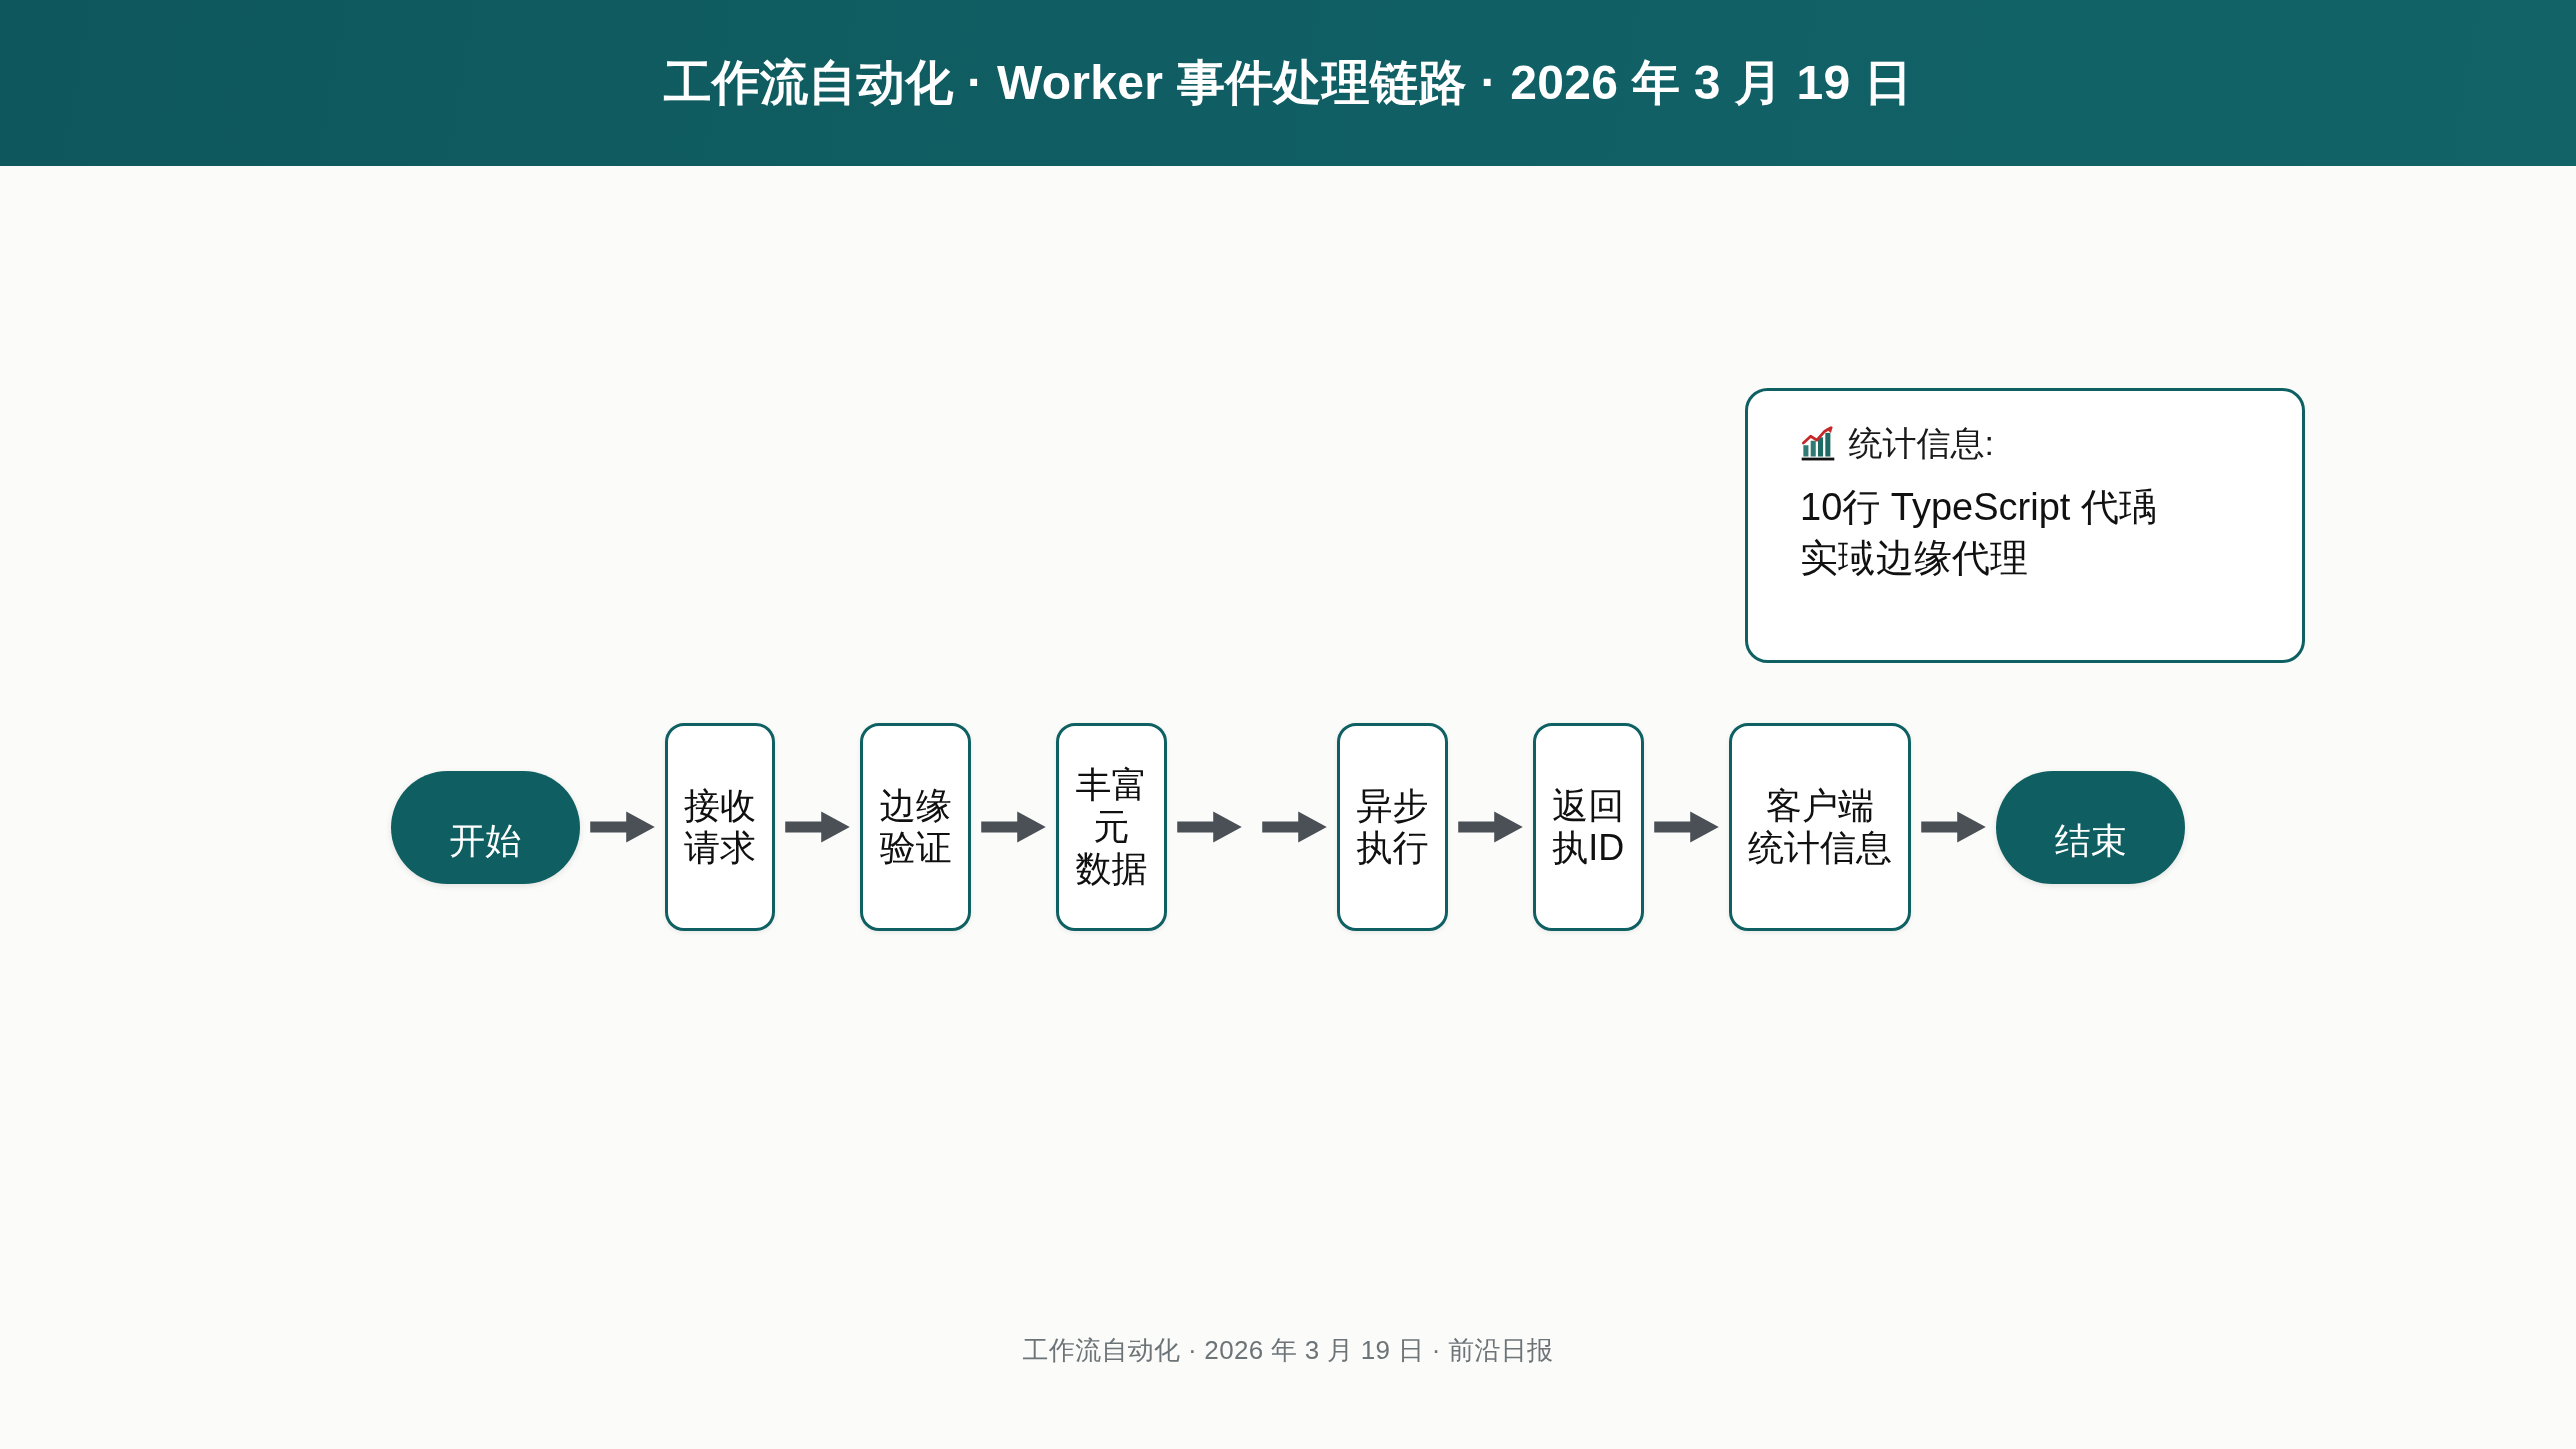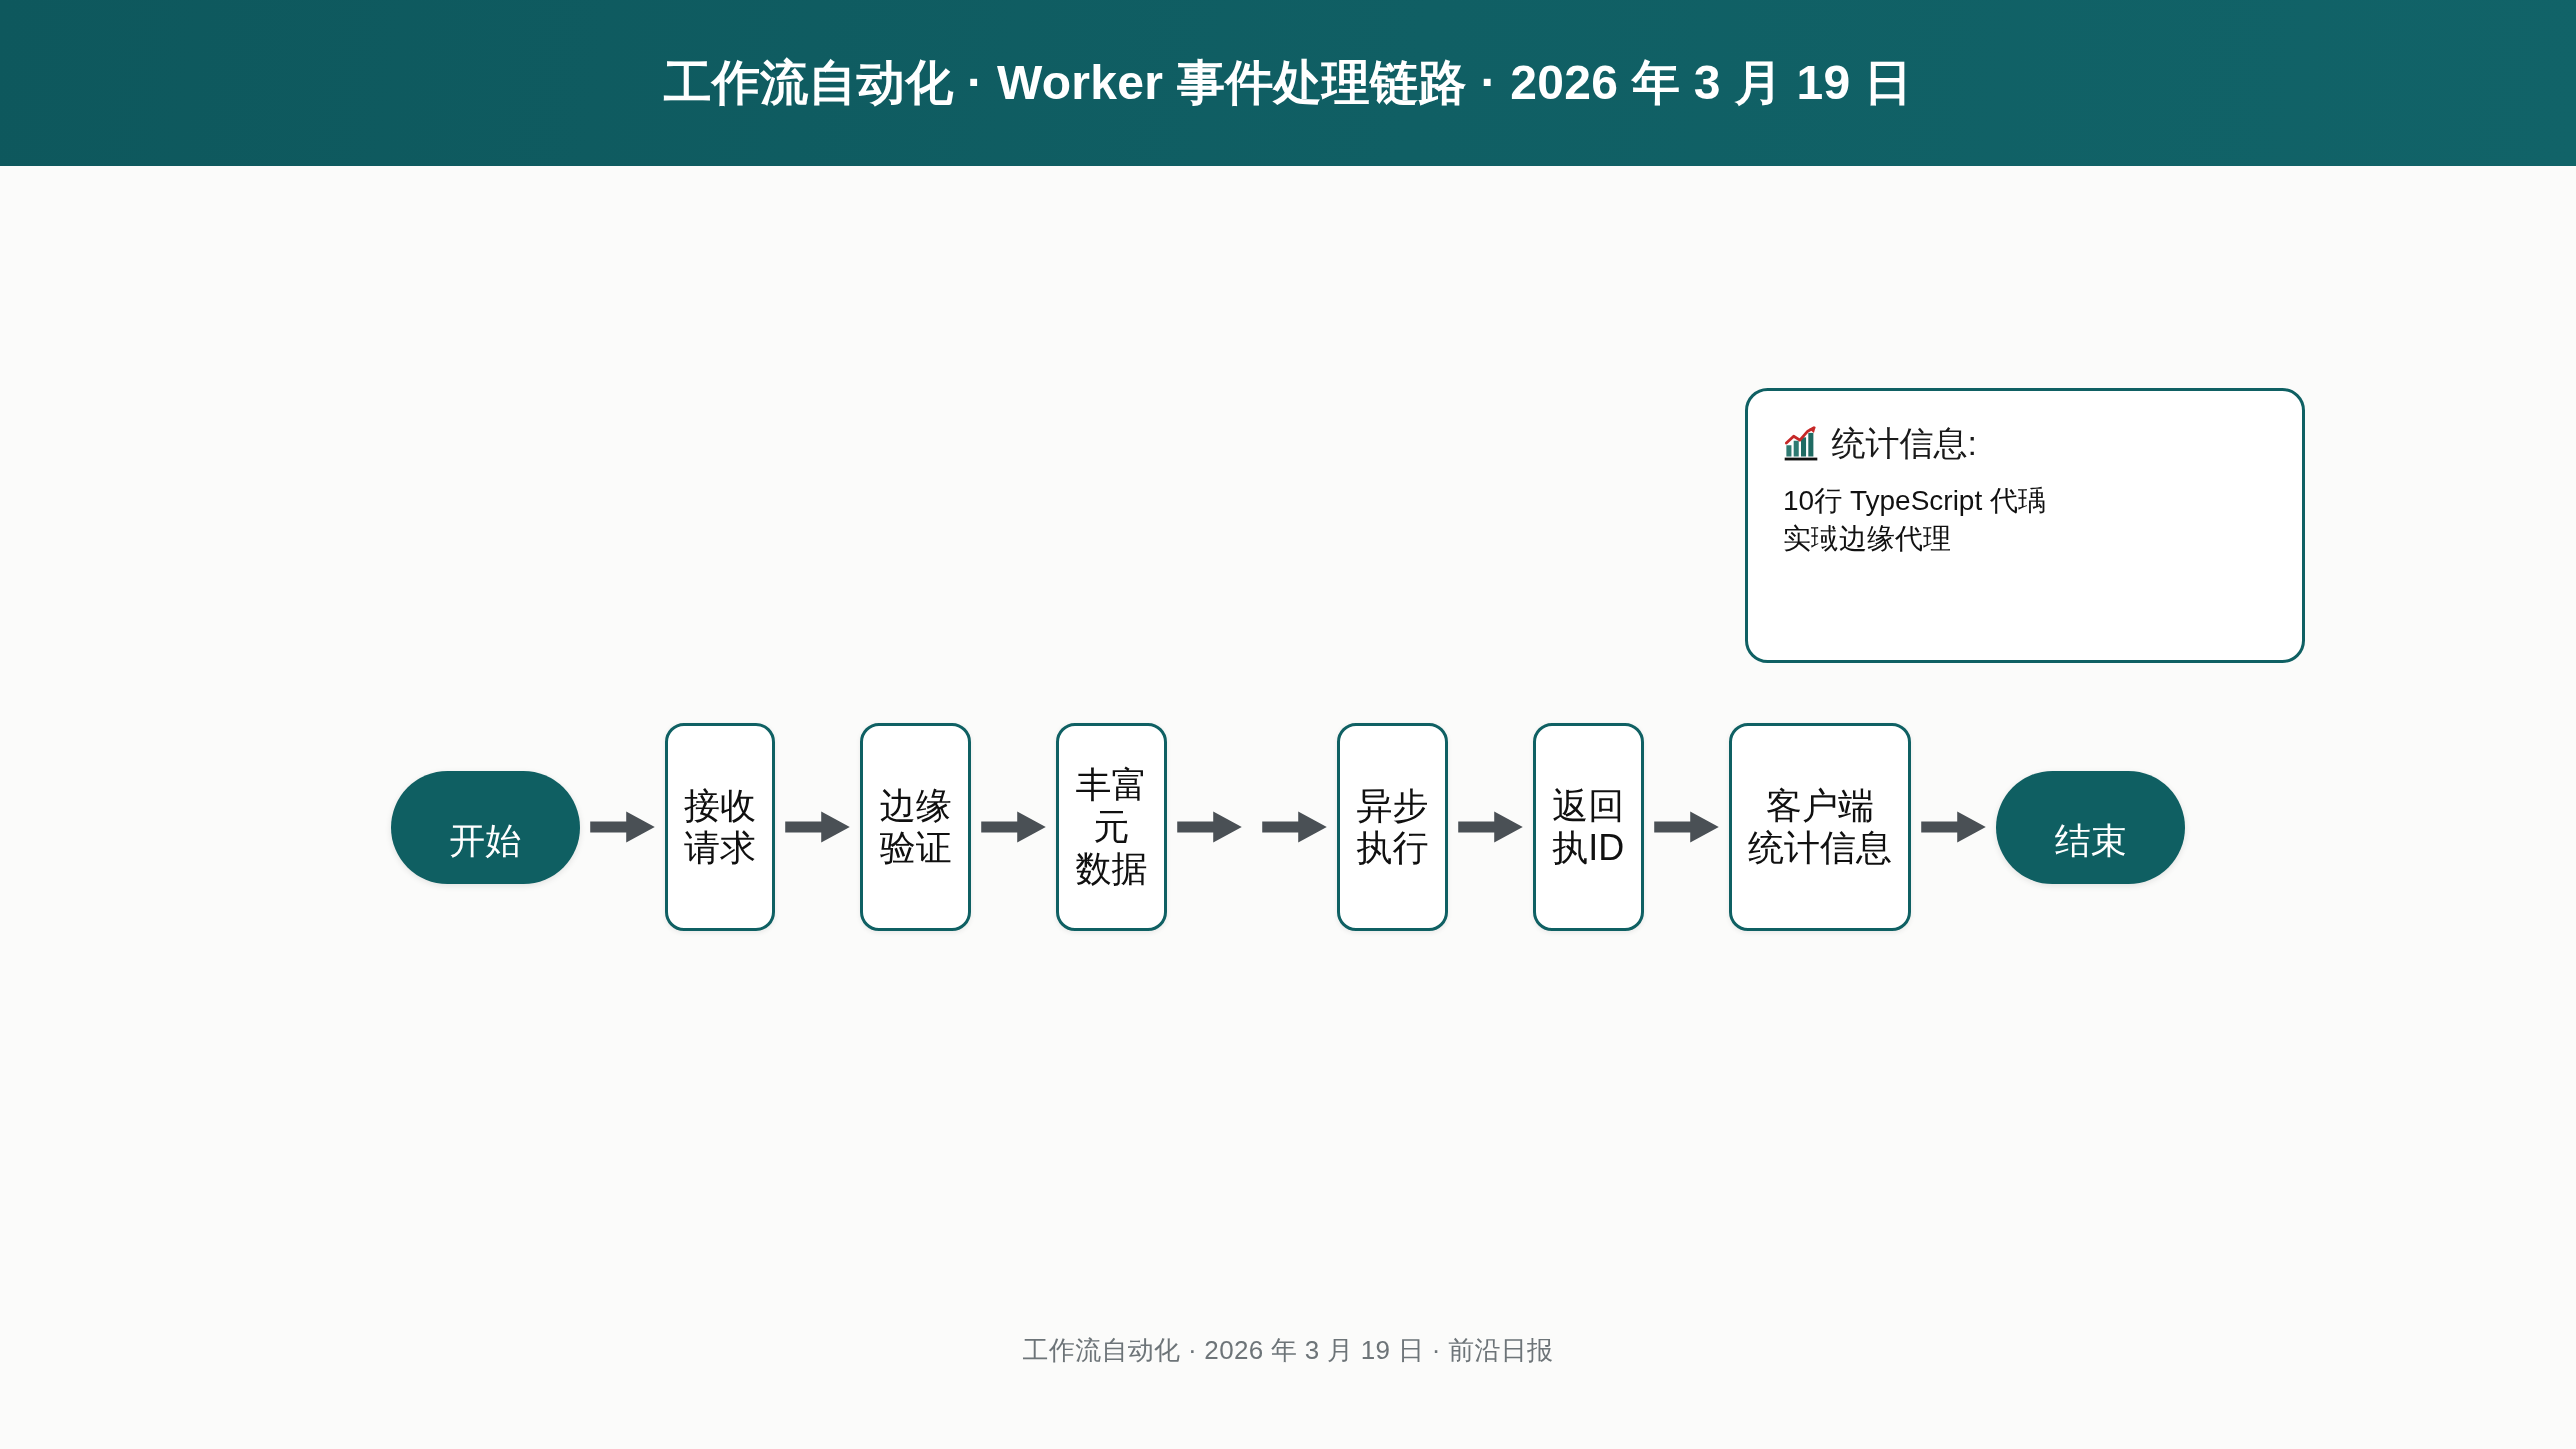--- a/index.html
+++ b/index.html
@@ -53,21 +53,21 @@
   .callout {
     position: absolute;
     left: 1745px;
     top: 388px;
     width: 560px;
     height: 275px;
     box-sizing: border-box;
     background: #ffffff;
     border: 3.8px solid #0f6063;
     border-radius: 22.6px;
-    padding: 34px 35px 0 35px;
+    padding: 34px 35px 0 52px;
   }
   .callout-head {
     display: flex;
     align-items: center;
     gap: 12.6px;
     margin-bottom: 21.4px;
   }
   .chart-icon {
     width: 36px;
     height: 36px;
@@ -75,21 +75,21 @@
     display: block;
   }
   .callout-head-text {
     font-size: 34px;
     font-weight: 500;
     color: #1a1a1a;
     line-height: 1;
     white-space: nowrap;
   }
   .callout-body-line {
-    font-size: 28px;
+    font-size: 38px;
     font-weight: 400;
     color: #111111;
     line-height: 1.34;
     white-space: nowrap;
   }
 
   
   .flow-row {
     position: absolute;
     left: 0;

